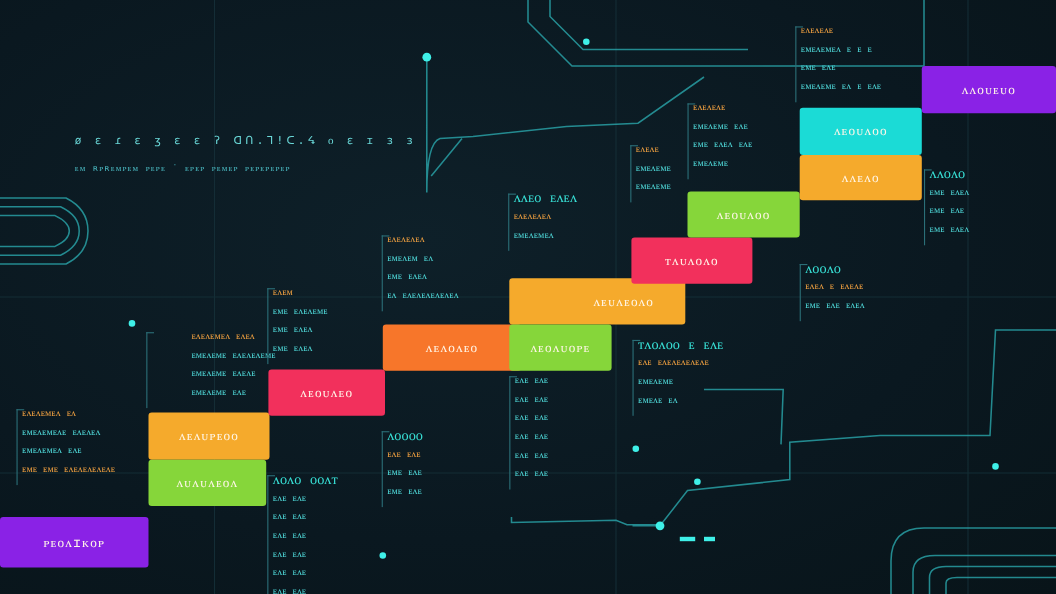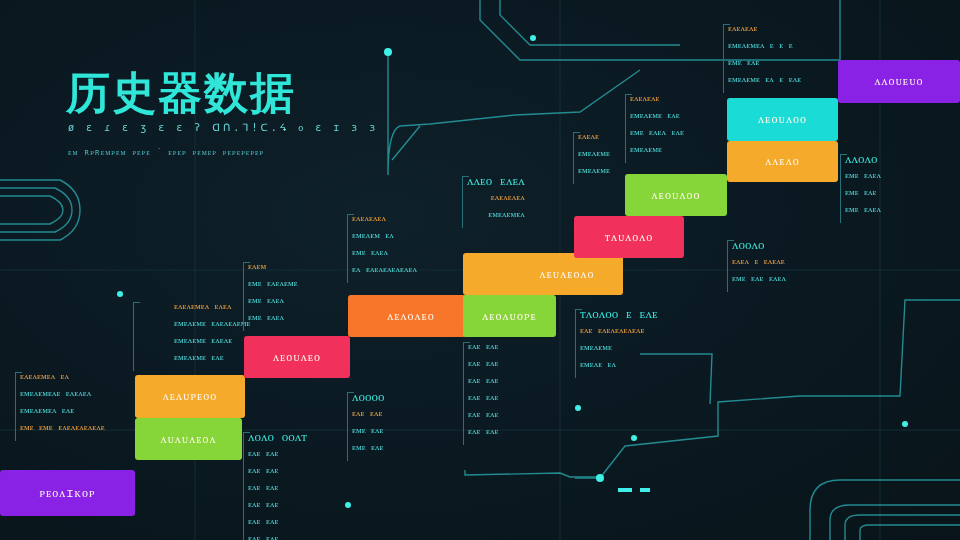--- a/index.html
+++ b/index.html
@@ -52,21 +52,20 @@
       <circle cx="634" cy="438" r="3"></circle>
       <circle cx="905" cy="424" r="3"></circle>
       <circle cx="348" cy="505" r="3"></circle>
       <circle cx="533" cy="38" r="3"></circle>
       <circle cx="120" cy="294" r="3"></circle>
       <rect x="618" y="488" width="14" height="4"></rect>
       <rect x="640" y="488" width="10" height="4"></rect>
     </g>
   </svg>
 
-  <div class="title-lg">历史器数据</div>
   <div class="title-sub">ø ɛ ɾ ɛ ʒ ɛ ɛ ʔ  ᗡᑎ.ᒣ!ᑕ.ᖧ  ᴏ  ɛ ɪ ɜ ɜ</div>
   <div class="title-sub2">ᴇᴍ ʀᴘʀᴇᴍᴘᴇᴍ ᴘᴇᴘᴇ ˙ ᴇᴘᴇᴘ   ᴘᴇᴍᴇᴘ ᴘᴇᴘᴇᴘᴇᴘᴇᴘ</div>
 
   <div id="blocks">
       <div class="block" style="left: 0px; top: 470px; width: 135px; height: 46px; background: rgb(138, 34, 230);">
         <span>ᴘᴇᴏᴧɪᴋᴏᴘ</span>
       </div>
       <div class="block" style="left: 135px; top: 375px; width: 110px; height: 43px; background: rgb(245, 170, 44);">
         <span>ᴧᴇᴧᴜᴘᴇᴏᴏ</span>
       </div>
@@ -124,21 +123,21 @@
         <div>ᴇᴍᴇ ᴇᴧᴇᴧ</div>
       </div>
       <div class="note-bracket" style="left: 347px; top: 214px; width: 6px; height: 68px;"></div>
       <div class="note" style="left: 352px; top: 210px;">
         <div class="hd">ᴇᴧᴇᴧᴇᴧᴇᴧ</div>
         <div>ᴇᴍᴇᴧᴇᴍ ᴇᴧ</div>
         <div>ᴇᴍᴇ ᴇᴧᴇᴧ</div>
         <div>ᴇᴧ ᴇᴧᴇᴧᴇᴧᴇᴧᴇᴧᴇᴧ</div>
       </div>
       <div class="note-bracket" style="left: 462px; top: 176px; width: 6px; height: 51px;"></div>
-      <div class="note" style="left: 467px; top: 172px; text-align: right;">
+      <div class="note" style="left: 467px; top: 172px;">
         <div class="big">ᴧᴧᴇᴏ ᴇᴧᴇᴧ</div>
         <div class="hd">ᴇᴧᴇᴧᴇᴧᴇᴧ</div>
         <div>ᴇᴍᴇᴧᴇᴍᴇᴧ</div>
       </div>
       <div class="note-bracket" style="left: 573px; top: 132px; width: 6px; height: 51px;"></div>
       <div class="note" style="left: 578px; top: 128px;">
         <div class="hd">ᴇᴧᴇᴧᴇ</div>
         <div>ᴇᴍᴇᴧᴇᴍᴇ</div>
         <div>ᴇᴍᴇᴧᴇᴍᴇ</div>
       </div>

